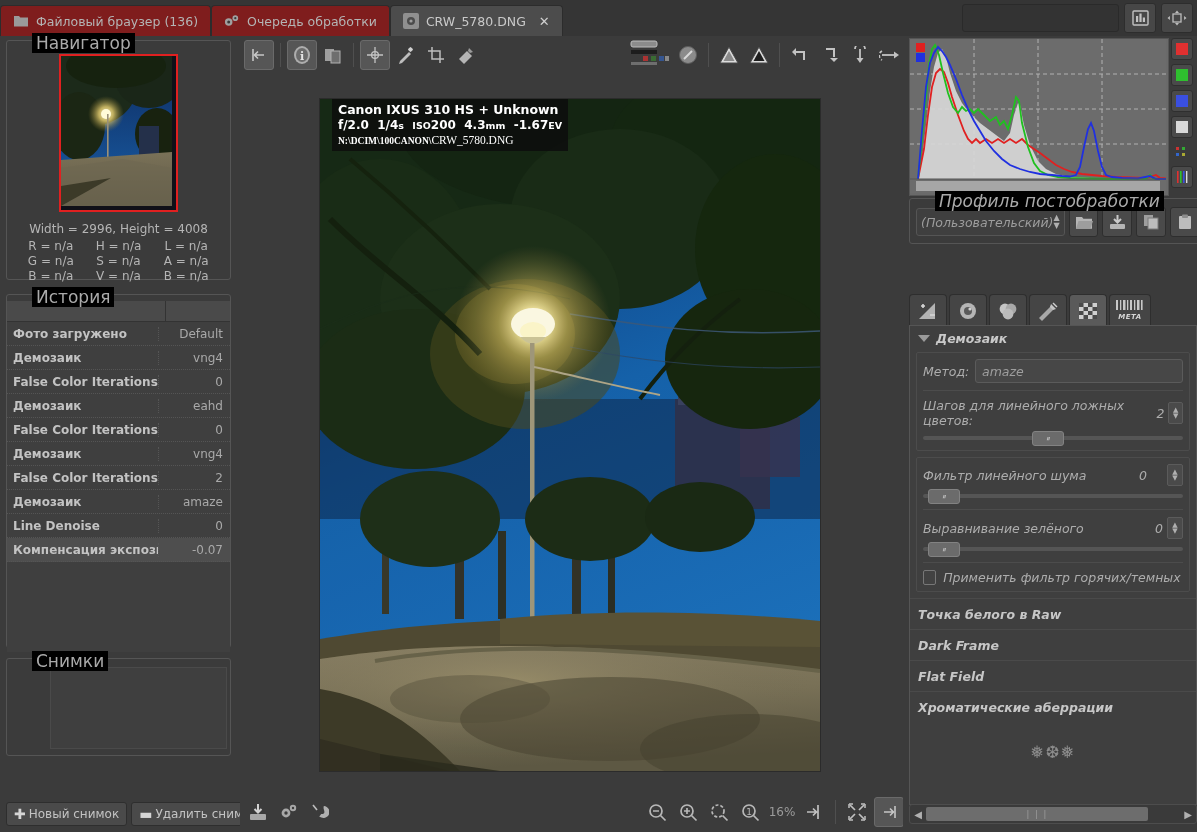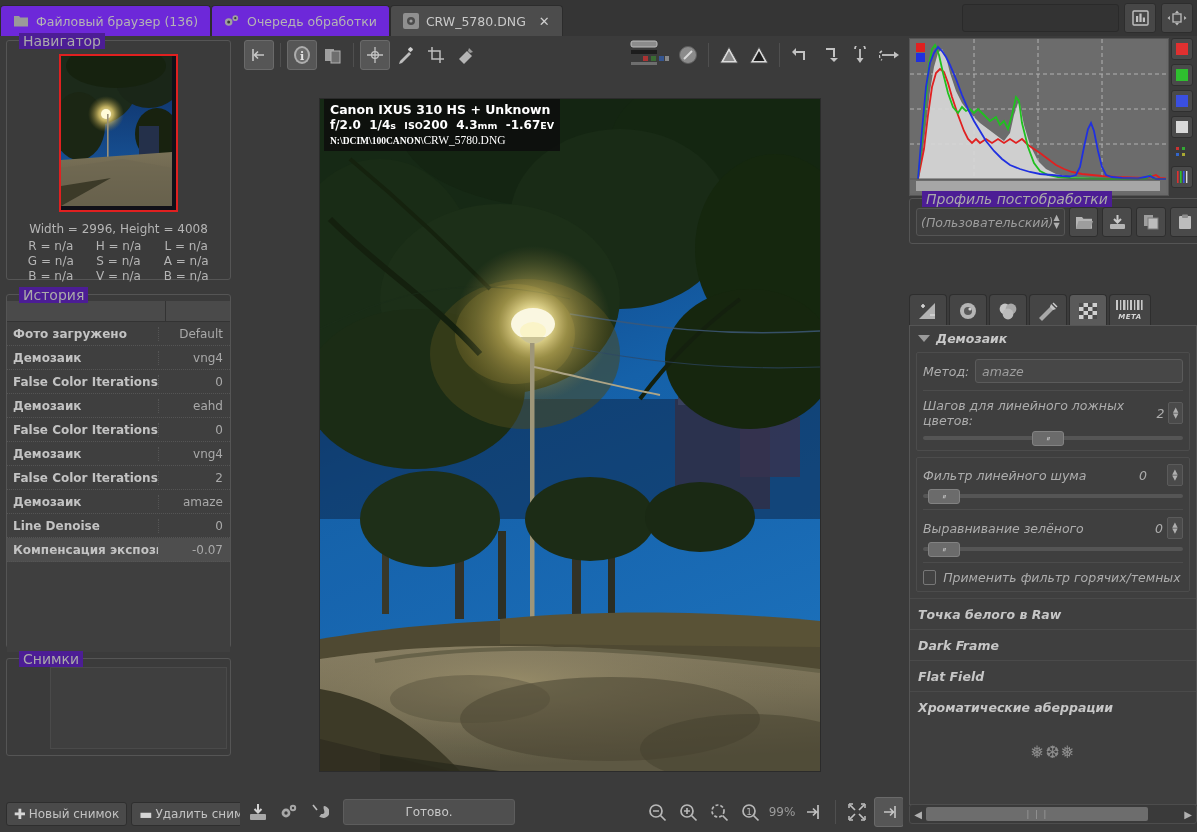--- a/index.html
+++ b/index.html
@@ -9,36 +9,36 @@
     font-size:12px;color:#b8b8b8;
     -webkit-font-smoothing:antialiased;
   }
   .app{position:relative;width:1197px;height:832px;background:#3b3b3b;}
 
   
   .tabbar{position:absolute;left:0;top:0;width:1197px;height:36px;background:#353535;}
   .tabs{position:absolute;left:0;top:0;display:flex;align-items:flex-end;height:36px;}
   .tab{
     display:flex;align-items:center;gap:7px;height:30px;padding:0 12px;margin-top:6px;
-    background:#6d28d9;border:1px solid #2c2c2c;border-bottom:none;
+    background:#7f1d1d;border:1px solid #2c2c2c;border-bottom:none;
     border-radius:4px 4px 0 0;color:#b4b4b4;font-size:12.5px;white-space:nowrap;
   }
   .tab.active{background:#4c4c4c;color:#c9c9c9;}
   .tab .ic{display:inline-flex;width:16px;height:16px;align-items:center;justify-content:center;}
   .tab .closex{margin-left:6px;font-weight:bold;color:#cfcfcf;font-size:13px;line-height:1;}
   .tbr-right{position:absolute;right:4px;top:3px;display:flex;align-items:center;gap:5px;}
   .searchbox{width:155px;height:26px;background:#333;border:1px solid #2a2a2a;border-radius:3px;}
   .sqbtn{width:30px;height:28px;background:#474747;border:1px solid #2d2d2d;border-radius:3px;
          display:flex;align-items:center;justify-content:center;}
 
   
   .left{position:absolute;left:0;top:36px;width:237px;height:796px;background:#3b3b3b;}
   .frame{margin:4px 6px;border:1px solid #555;border-radius:3px;position:relative;}
-  .frame>.legend{position:absolute;top:-8px;left:12px;background:#4c1d95;padding:0 4px;
-     font-size:14px;color:#aaa;}
+  .frame>.legend{position:absolute;top:-8px;left:25px;background:#000000;padding:0 4px;
+     font-size:17px;color:#aaa;}
   .navbox{height:172px;display:flex;align-items:center;justify-content:center;padding-top:6px;}
   .navthumb{width:115px;height:154px;border:2px solid #e02020;position:relative;overflow:hidden;background:#101018;}
   .dims{text-align:center;font-size:12px;color:#b5b5b5;padding:3px 0 2px;}
   .rgbgrid{display:grid;grid-template-columns:1fr 1fr 1fr;font-size:12px;color:#b5b5b5;
      padding:1px 10px 6px;text-align:center;row-gap:1px;}
 
   
   .histpanel{height:352px;}
   .histhdr{display:flex;height:20px;background:#4a4a4a;border-bottom:1px solid #333;}
   .histhdr div{flex:1;border-right:1px solid #333;}
@@ -518,21 +518,21 @@
           <ellipse cx="430" cy="650" rx="110" ry="35" fill="#45412f" opacity=".5"></ellipse>
           <ellipse cx="150" cy="600" rx="80" ry="24" fill="#534d39" opacity=".4"></ellipse>
 
           <path d="M0 590 C60 600 100 630 140 672 L0 672 Z" fill="#3f3c28"></path>
           <path d="M0 640 L130 672 L0 672 Z" fill="#333022"></path>
           <path d="M60 655 L180 672 L60 672 Z" fill="#2b2a1d" opacity=".8"></path>
 
           <rect width="500" height="672" fill="#000" opacity="0.02"></rect>
         </svg>
 
-        <div class="metaov" style="left:4px;top:0;">
+        <div class="metaov" style="left:12px;top:0;">
           <div class="l1">Canon IXUS 310 HS + Unknown</div>
           <div class="l2">
             <span>f/2.0</span>
             &nbsp;<span>1/4</span><span class="sm">s</span>
             &nbsp;<span class="sm">ISO</span><span>200</span>
             &nbsp;<span>4.3</span><span class="sm">mm</span>
             &nbsp;<span>-1.67</span><span class="sm">EV</span>
           </div>
           <div class="l3">
             <span class="sm" style="font-weight:bold">N:\DCIM\100CANON\</span><span>CRW_5780.DNG</span>
@@ -561,23 +561,20 @@
         </span>
       </div>
       <div class="tbtn">
         <span>
           <svg width="18" height="18" viewBox="0 0 18 18">
               <path d="M2 2l4 5" stroke="#bdbdbd" stroke-width="1.6"></path>
               <path d="M13 3a6 6 0 11-5 10c2 0 1-2 3-2s3-1 2-4 0-4 0-4z" fill="#b0b0b0"></path>
             </svg>
         </span>
       </div>
-      <div class="progwrap">
-        <span>Готово.</span>
-      </div>
       <div style="flex:1"></div>
       <div class="tbtn">
         <span>
           <svg width="19" height="19" viewBox="0 0 19 19">
               <circle cx="8" cy="8" r="6" fill="none" stroke="#b8b8b8" stroke-width="1.7"></circle>
               <path d="M5 8h6M12.5 12.5L17.5 17.5" stroke="#b8b8b8" stroke-width="1.7"></path>
             </svg>
         </span>
       </div>
       <div class="tbtn">
@@ -598,21 +595,21 @@
       </div>
       <div class="tbtn">
         <span>
           <svg width="19" height="19" viewBox="0 0 19 19">
               <circle cx="8" cy="8" r="6" fill="none" stroke="#b8b8b8" stroke-width="1.7"></circle>
               <text x="8" y="11.5" font-size="9" fill="#b8b8b8" text-anchor="middle" font-family="DejaVu Sans, sans-serif">1</text>
               <path d="M12.5 12.5L17.5 17.5" stroke="#b8b8b8" stroke-width="1.7"></path>
             </svg>
         </span>
       </div>
-      <span class="zoomlbl">99%</span>
+      <span class="zoomlbl">16%</span>
       <div class="tbtn">
         <span>
           <svg width="18" height="18" viewBox="0 0 18 18">
               <path d="M13 2v14M2 9h9M8 5.5L11.5 9 8 12.5" stroke="#c0c0c0" stroke-width="1.7" fill="none"></path>
             </svg>
         </span>
       </div>
       <div class="sep"></div>
       <div class="tbtn">
         <span>

